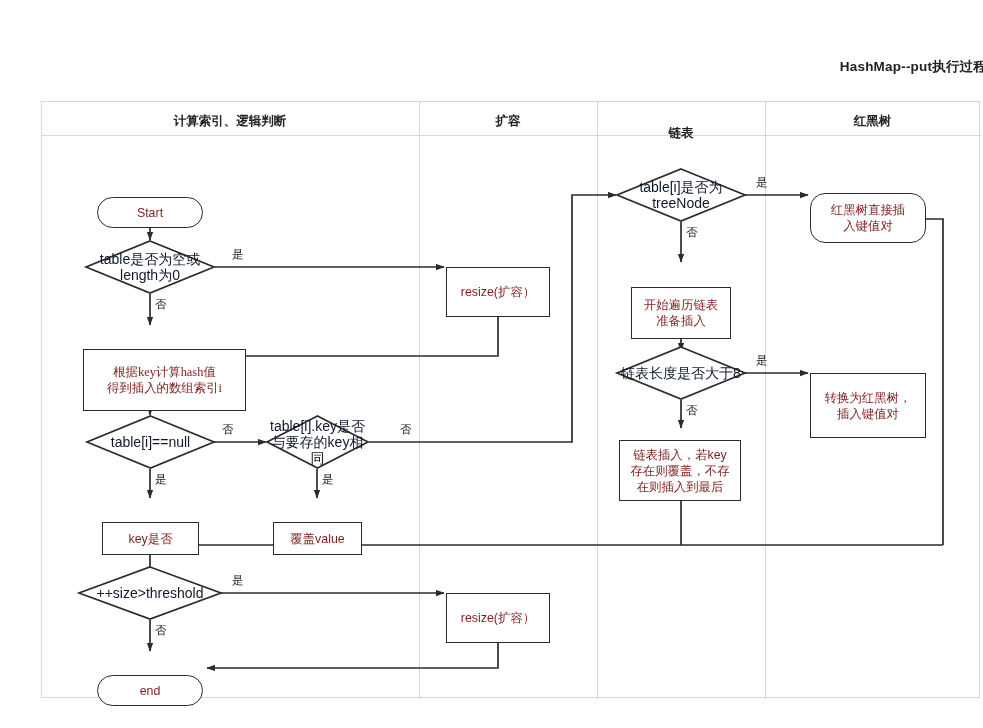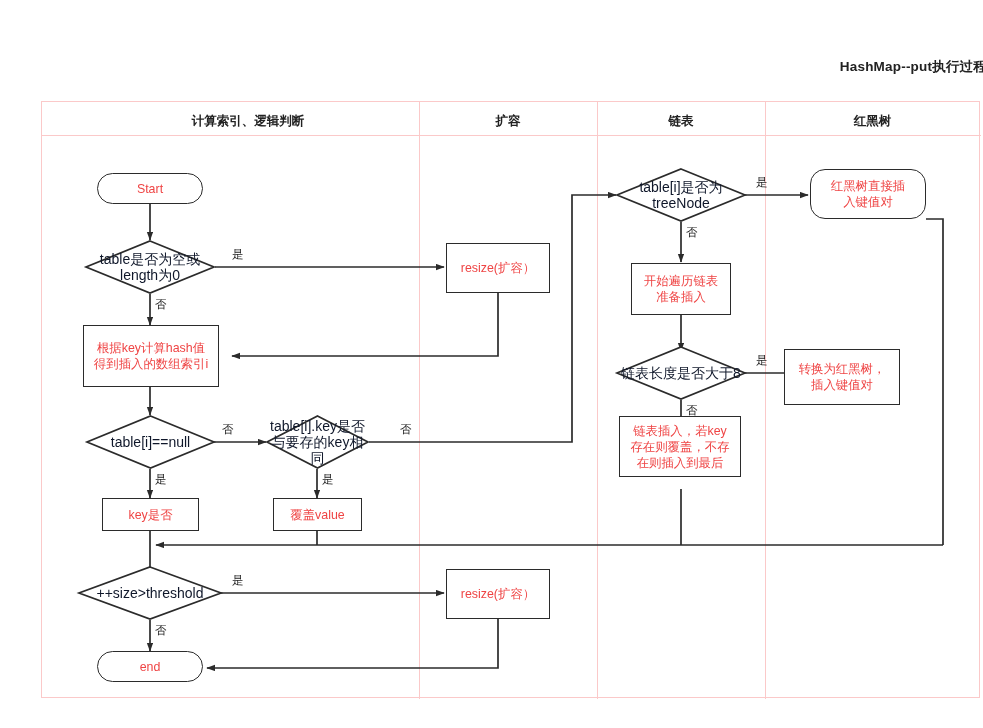--- a/index.html
+++ b/index.html
@@ -5,21 +5,21 @@
   html,body{margin:0;padding:0;background:#ffffff;}
   body{width:983px;height:728px;font-family:"Liberation Sans","DejaVu Sans",sans-serif;color:#1a1a1a;overflow:hidden;position:relative;}
   #title{position:absolute;left:4px;top:58px;width:983px;text-align:right;font-size:13.5px;font-weight:bold;color:#222;letter-spacing:.2px;}
   #frame{position:absolute;left:41px;top:101px;width:939px;height:597px;border:1.6px solid #fbc9c9;box-sizing:border-box;}
   .vdiv{position:absolute;top:0;width:0;border-left:1.6px solid #fbc9c9;height:597px;}
   .hdiv{position:absolute;left:0;width:939px;border-top:1.6px solid #fbc9c9;}
   .colhead{position:absolute;top:108px;height:27px;line-height:27px;text-align:center;font-size:12.5px;font-weight:bold;color:#222;}
   
   .node{position:absolute;box-sizing:border-box;border:1.7px solid #2b2b2b;background:#fff;
         display:flex;align-items:center;justify-content:center;text-align:center;
-        font-size:12.4px;line-height:16px;color:#ef4444;white-space:pre-line;padding:12px 4px;}
+        font-size:12.4px;line-height:16px;color:#7f1d1d;white-space:pre-line;padding:12px 4px;margin-top:24px;}
   .term{border-radius:22px;}
   .rect{border-radius:0;}
   .dia{position:absolute;}
   .dia svg{position:absolute;left:0;top:0;overflow:visible;}
   .dia .dtxt{position:absolute;left:0;top:0;width:100%;height:100%;display:flex;align-items:center;
              justify-content:center;text-align:center;font-size:14px;line-height:16px;color:#0f172a;white-space:pre-line;}
   .lbl{position:absolute;font-size:11.5px;color:#1c1c1c;line-height:13px;}
   #wires{position:absolute;left:0;top:0;width:983px;height:728px;pointer-events:none;}
 </style>
 </head>
@@ -27,23 +27,23 @@
 
 <div id="title">HashMap--put执行过程</div>
 
 <div id="frame">
   <div class="hdiv" style="top:33px;"></div>
   <div class="vdiv" style="left:377px;"></div>
   <div class="vdiv" style="left:555px;"></div>
   <div class="vdiv" style="left:723px;"></div>
 </div>
 
-<div class="colhead" style="left:59px;width:378px;">计算索引、逻辑判断</div>
+<div class="colhead" style="left:41px;width:378px;">计算索引、逻辑判断</div>
 <div class="colhead" style="left:419px;width:178px;font-family:Liberation Serif, serif;">扩容</div>
-<div class="colhead" style="left:597px;width:168px;">链表</div>
+<div class="colhead" style="left:597px;width:168px;margin-top:12px;">链表</div>
 <div class="colhead" style="left:765px;width:215px;">红黑树</div>
 
 <svg id="wires">
   <defs>
     <marker id="ah" markerWidth="9" markerHeight="9" refX="8.2" refY="3.2" orient="auto" markerUnits="userSpaceOnUse">
       <path d="M0,0 L9,3.2 L0,6.4 z" fill="#2b2b2b"></path>
     </marker>
   </defs>
   <g stroke="#2b2b2b" stroke-width="1.7" fill="none">
 
@@ -93,21 +93,21 @@
 <div class="dia" style="left:85px;top:240px;width:130px;height:54px;">
   <svg width="130" height="54" viewBox="0 0 130 54">
       <polygon points="65,1 129,27 65,53 1,27" fill="#fff" stroke="#2b2b2b" stroke-width="1.7"></polygon>
     </svg>
   <div class="dtxt">table是否为空或
 length为0</div>
 </div>
 
 <div class="node rect" style="left:446px;top:243px;width:104px;height:50px;">resize(扩容）</div>
 
-<div class="node rect" style="left:83px;top:325px;width:136px;height:62px;">根据key计算hash值
+<div class="node rect" style="left:83px;top:325px;width:163px;height:62px;font-family:Liberation Serif, serif;">根据key计算hash值
 得到插入的数组索引i</div>
 
 <div class="dia" style="left:86px;top:415px;width:129px;height:54px;">
   <svg width="129" height="54" viewBox="0 0 129 54">
       <polygon points="64.5,1 128,27 64.5,53 1,27" fill="#fff" stroke="#2b2b2b" stroke-width="1.7"></polygon>
     </svg>
   <div class="dtxt">table[i]==null</div>
 </div>
 
 <div class="dia" style="left:266px;top:415px;width:103px;height:54px;">
@@ -151,21 +151,21 @@
   <div class="dtxt">链表长度是否大于8</div>
 </div>
 
 <div class="node rect" style="left:619px;top:416px;width:122px;height:61px;">链表插入，若key
 存在则覆盖，不存
 在则插入到最后</div>
 
 <div class="node rect" style="left:810px;top:169px;width:116px;height:50px;border-radius:15px;">红黑树直接插
 入键值对</div>
 
-<div class="node rect" style="left:784px;top:349px;width:116px;height:56px;">转换为红黑树，
+<div class="node rect" style="left:810px;top:349px;width:116px;height:65px;">转换为红黑树，
 插入键值对</div>
 
 <div class="lbl" style="left:232px;top:248px;">是</div>
 <div class="lbl" style="left:155px;top:298px;">否</div>
 <div class="lbl" style="left:222px;top:423px;">否</div>
 <div class="lbl" style="left:155px;top:473px;">是</div>
 <div class="lbl" style="left:400px;top:423px;">否</div>
 <div class="lbl" style="left:322px;top:473px;">是</div>
 <div class="lbl" style="left:232px;top:574px;">是</div>
 <div class="lbl" style="left:155px;top:624px;">否</div>

